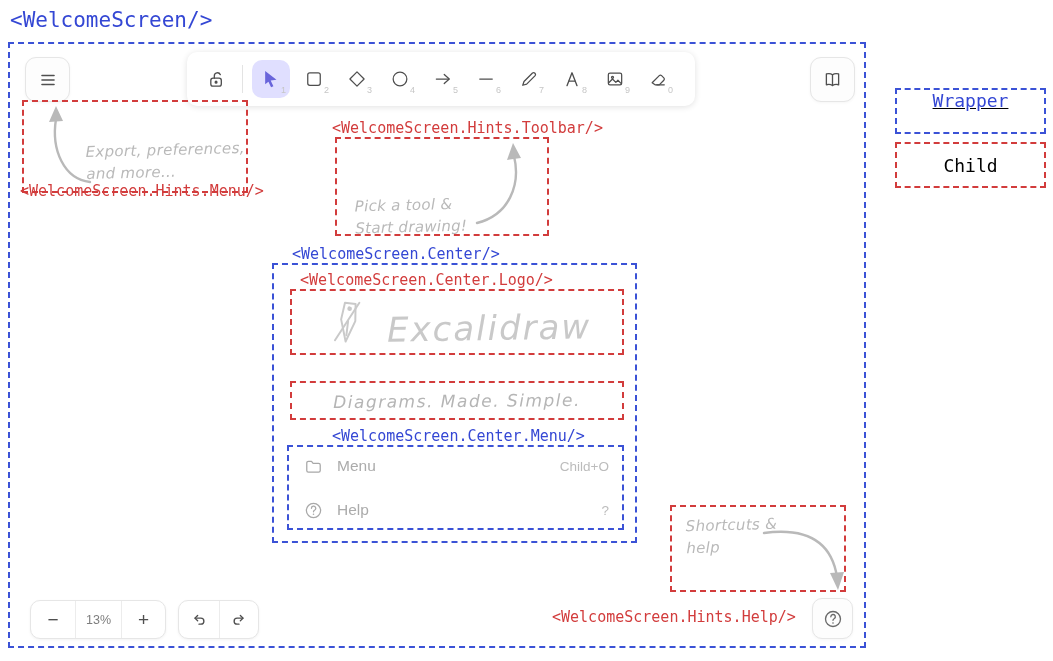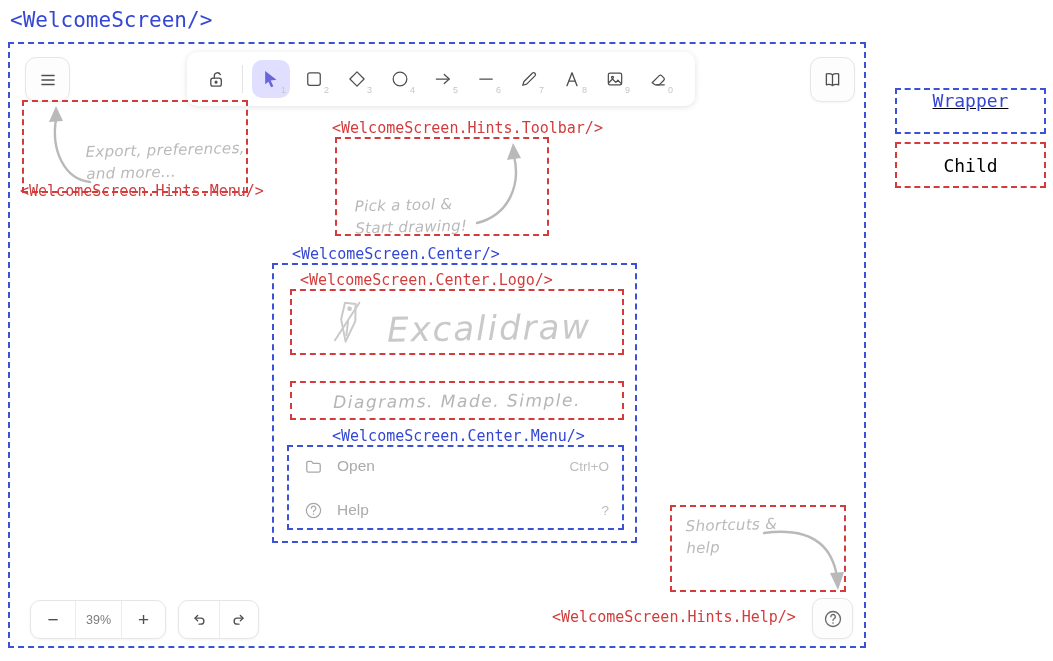--- a/index.html
+++ b/index.html
@@ -256,22 +256,22 @@
 
   <div class="lbl blue" style="left:288px;top:427px;margin-left:44px;">&lt;WelcomeScreen.Center.Menu/&gt;</div>
   <div class="dbox blue" style="left:287px;top:445px;width:337px;height:85px;"></div>
 
   <div class="menu-row" style="top:453px;">
     <span class="mi-icon">
       <svg width="19" height="19" viewBox="0 0 24 24" fill="none" stroke="#a8a8a8" stroke-width="1.6" stroke-linecap="round" stroke-linejoin="round">
         <path d="M3.5 7.5 a2 2 0 0 1 2-2 h4 l2 2.5 h7 a2 2 0 0 1 2 2 v7 a2 2 0 0 1-2 2 h-13 a2 2 0 0 1-2-2 Z"></path>
       </svg>
     </span>
-    <span class="mi-label">Open</span>
-    <span class="mi-short">Ctrl+O</span>
+    <span class="mi-label">Menu</span>
+    <span class="mi-short">Child+O</span>
   </div>
 
   <div class="menu-row" style="top:497px;">
     <span class="mi-icon">
       <svg width="19" height="19" viewBox="0 0 24 24" fill="none" stroke="#a8a8a8" stroke-width="1.6" stroke-linecap="round" stroke-linejoin="round">
         <circle cx="12" cy="12" r="9"></circle>
         <path d="M9.4 9.3 a2.7 2.7 0 1 1 3.9 2.4 c-.9.45-1.3 1-1.3 1.9"></path>
         <circle cx="12" cy="16.8" r="1" fill="#a8a8a8" stroke="none"></circle>
       </svg>
     </span>
@@ -298,21 +298,21 @@
         <path d="M9.4 9.3 a2.7 2.7 0 1 1 3.9 2.4 c-.9.45-1.3 1-1.3 1.9"></path>
         <circle cx="12" cy="16.8" r="1" fill="#6a6a6a" stroke="none"></circle>
       </svg>
     </span>
   </div>
 
   <div id="zoom-group" class="pill">
     <div class="cell" id="zoom-out">
       <span>−</span>
     </div>
-    <div class="cell" id="zoom-level">39%</div>
+    <div class="cell" id="zoom-level">13%</div>
     <div class="cell" id="zoom-in">
       <span>+</span>
     </div>
   </div>
 
   <div id="undo-group" class="pill">
     <div class="cell" id="undo-btn">
       <span>
         <svg width="18" height="18" viewBox="0 0 24 24" fill="none" stroke="#4f4f4f" stroke-width="1.8" stroke-linecap="round" stroke-linejoin="round">
           <path d="M7 9.5 h7.5 a4 4 0 0 1 0 8 h-2.5"></path>

